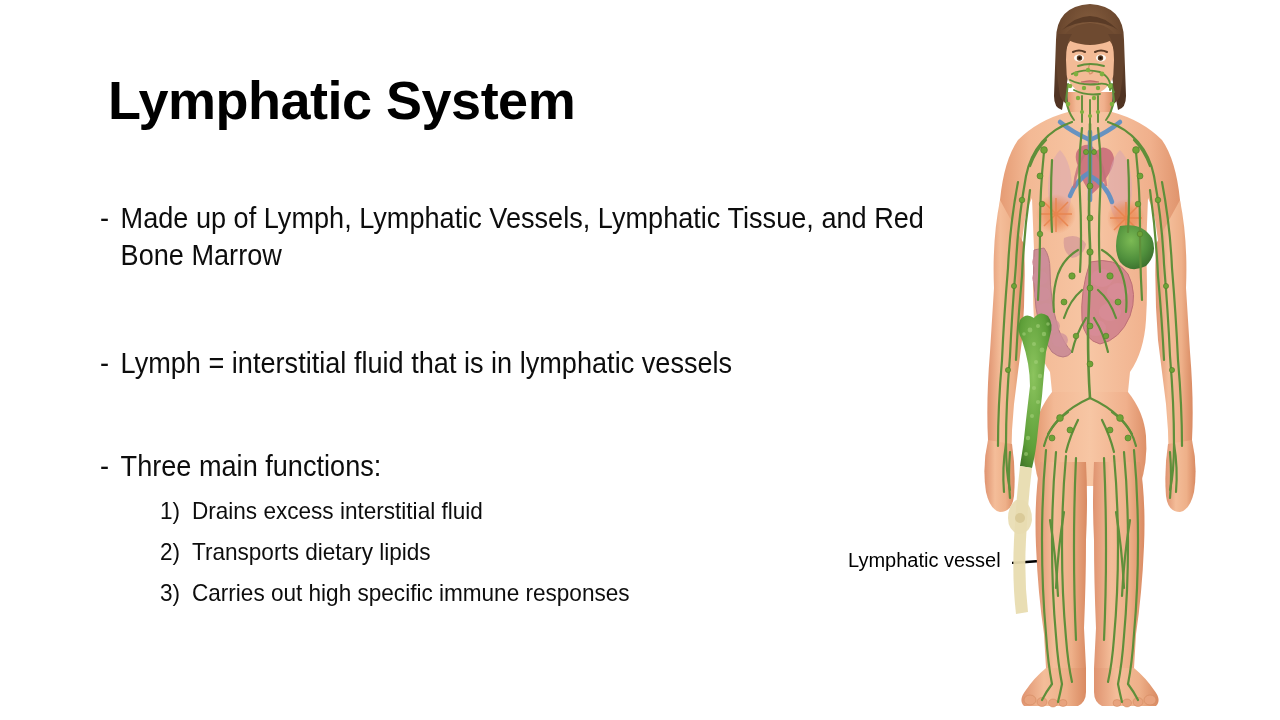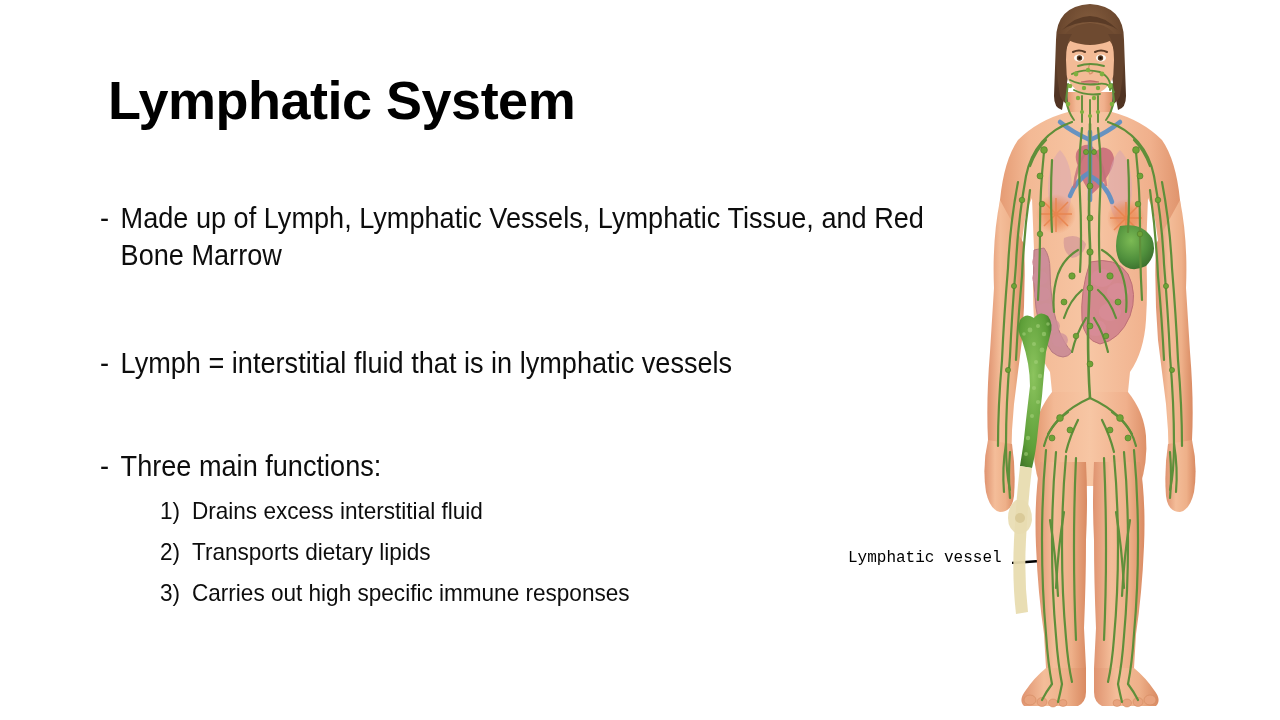--- a/index.html
+++ b/index.html
@@ -97,22 +97,22 @@
     left: 34px;
     top: 0;
     white-space: nowrap;
   }
 
   
   #callout {
     position: absolute;
     left: 848px;
     top: 549px;
-    font-family: Liberation Mono, monospace;
-    font-size: 16px;
+    font-family: Liberation Sans, sans-serif;
+    font-size: 20px;
     color: #000000;
     white-space: nowrap;
   }
   #callout-line {
     position: absolute;
     left: 1012px;
     top: 558px;
     width: 62px;
     height: 4px;
   }

